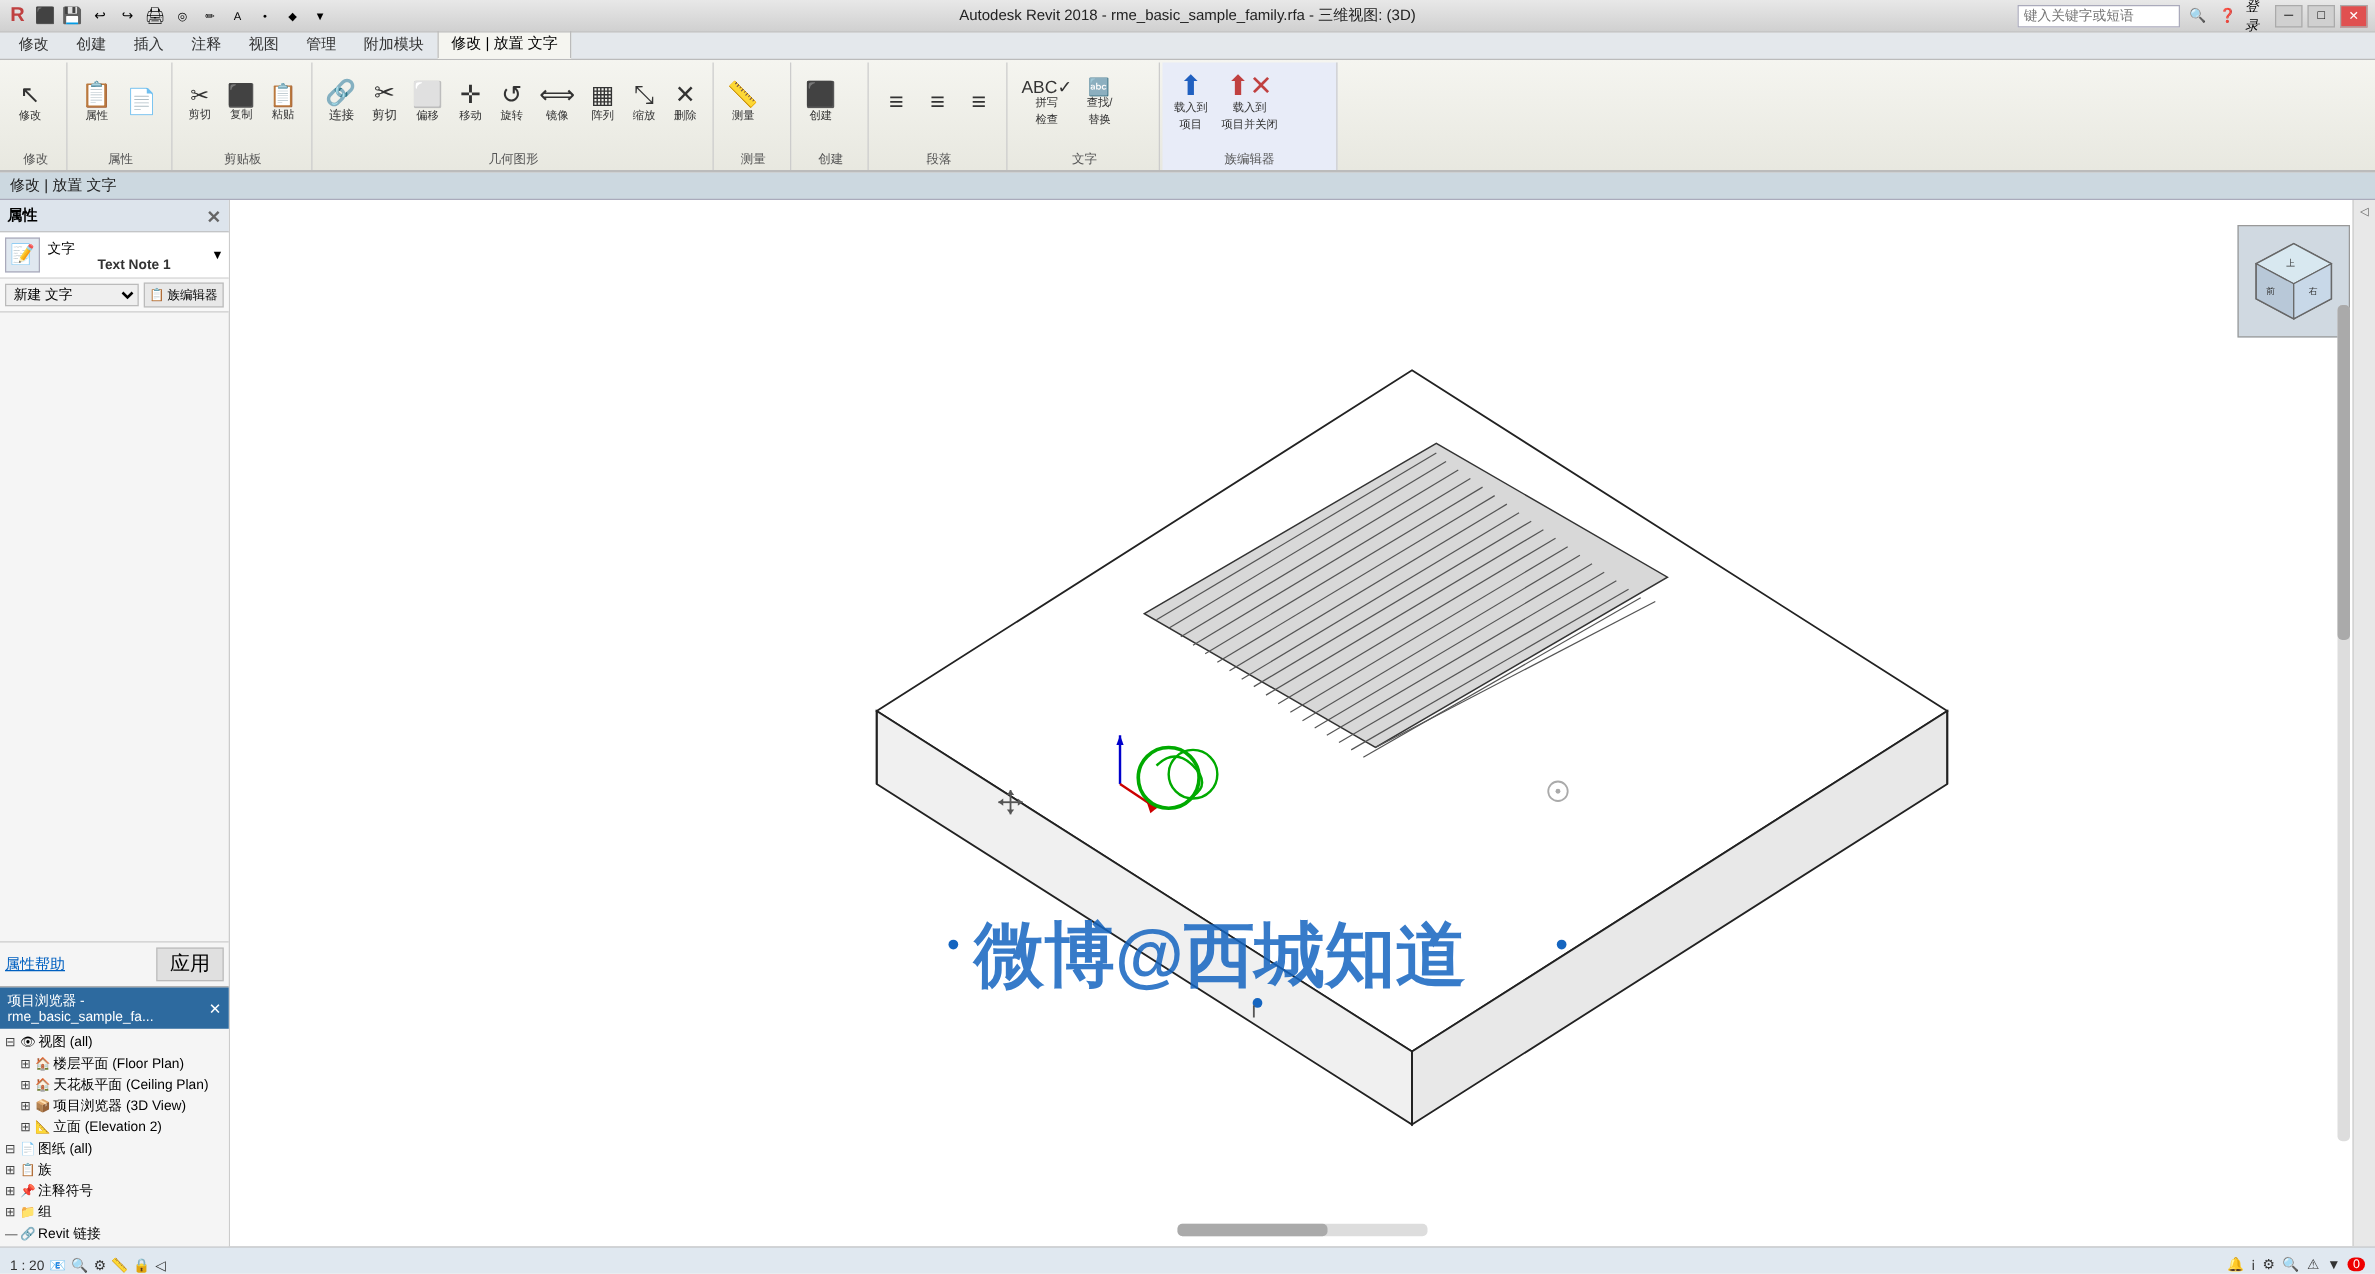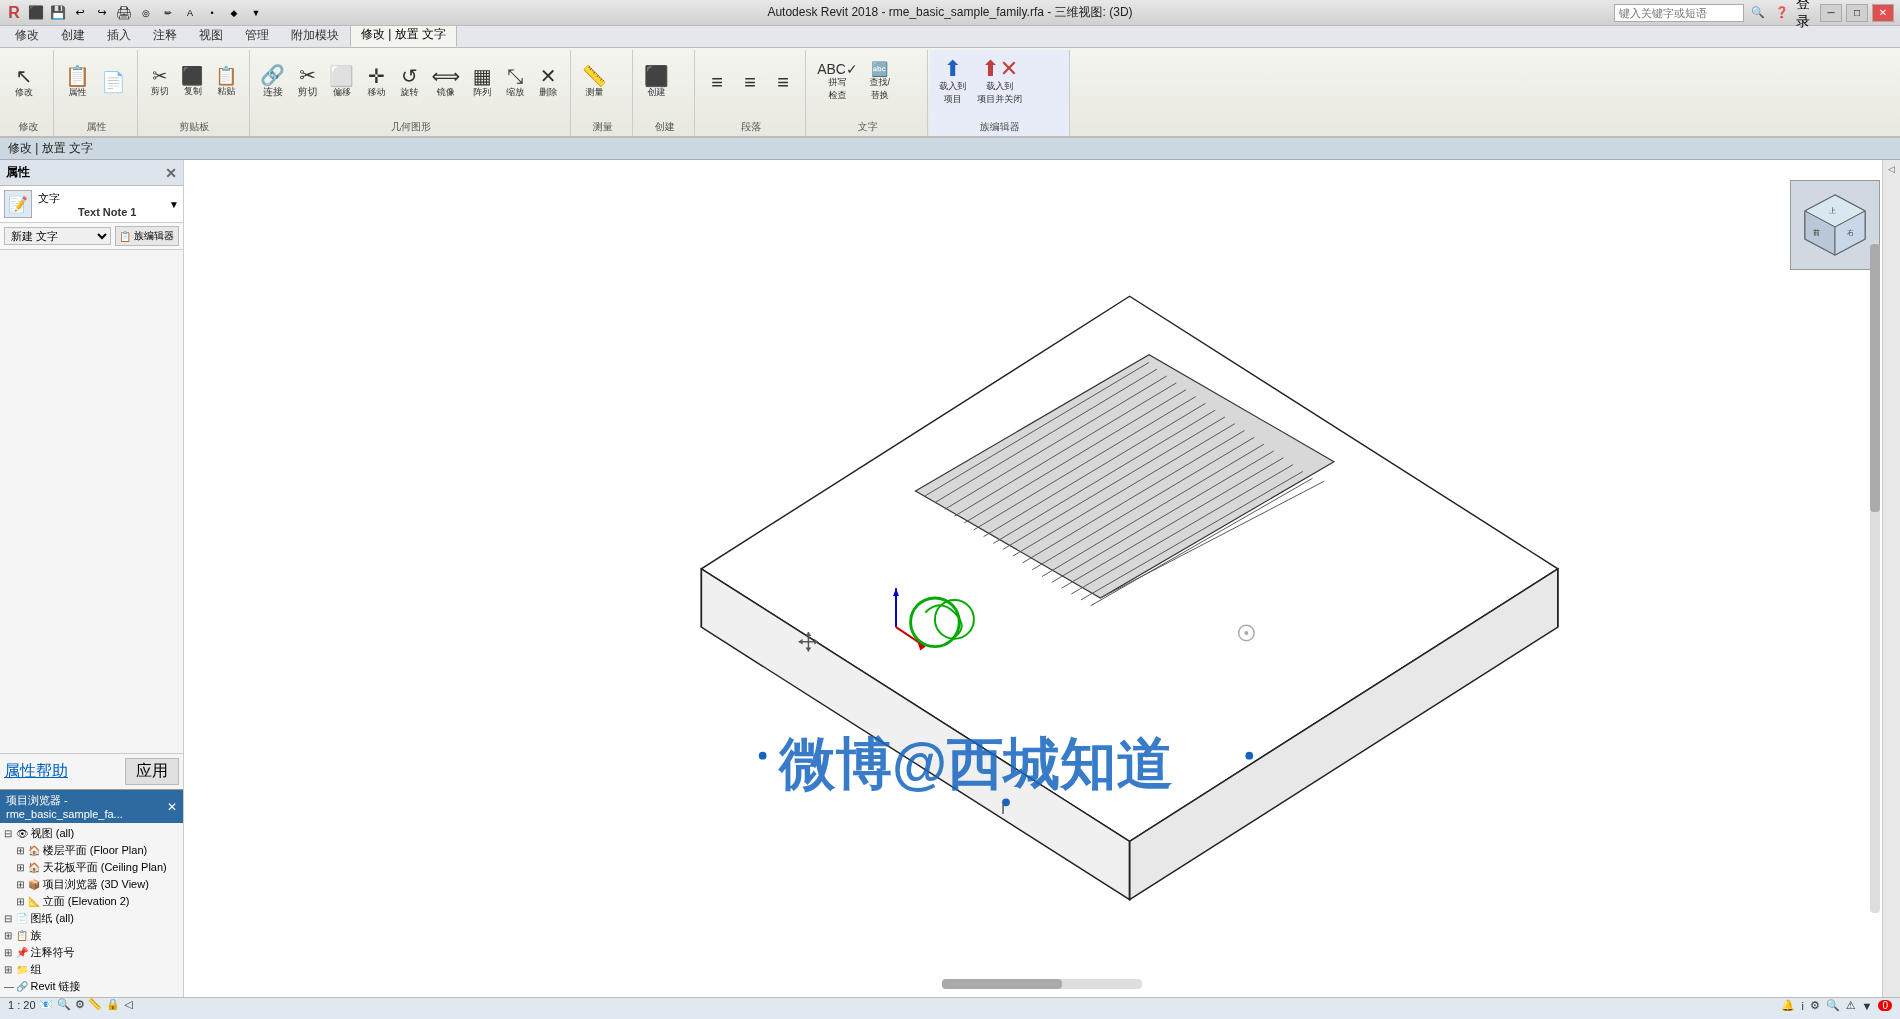--- a/index.html
+++ b/index.html
@@ -84,21 +84,21 @@
     .type-dropdown { font-size: 10px; cursor: pointer; }
     #new-type-row {
       display: flex; align-items: center; padding: 3px 4px; gap: 4px;
       border-bottom: 1px solid #ccc; background: #f8f8f8;
     }
     .new-type-select { font-size: 11px; border: 1px solid #bbb; padding: 1px 2px; flex: 1; }
     .edit-type-btn { font-size: 10px; padding: 2px 4px; border: 1px solid #bbb; background: #e8e8e8; cursor: pointer; display: flex; align-items: center; gap: 2px; }
 
     #props-content { flex: 1; overflow: auto; }
     #props-footer { padding: 4px; border-top: 1px solid #ccc; display: flex; justify-content: space-between; align-items: center; }
-    .props-help { color: #0060c0; font-size: 16px; cursor: pointer; text-decoration: underline; }
+    .props-help { color: #0060c0; font-size: 12px; cursor: pointer; text-decoration: underline; }
     .apply-btn { padding: 2px 10px; border: 1px solid #bbb; background: #e0e0e0; cursor: pointer; font-size: 16px; }
 
     
     #project-browser {
       background: #f5f5f5; border-top: 1px solid #999;
     }
     #browser-header {
       background: #2d6a9f; color: white; padding: 3px 6px; font-size: 11px;
       display: flex; justify-content: space-between; align-items: center;
     }
@@ -119,21 +119,21 @@
       background: rgba(200,210,220,0.8); border: 1px solid #aab;
       display: flex; align-items: center; justify-content: center;
     }
 
     
     #drawing-svg { width: 100%; height: 100%; }
 
     
     #status-bar {
       height: 22px; background: #e0e8f0; border-top: 1px solid #bbb;
-      display: flex; align-items: flex-start; justify-content: space-between;
+      display: flex; align-items: flex-end; justify-content: space-between;
       padding: 0 8px; font-size: 11px; color: #333;
     }
     #status-left { display: flex; align-items: center; gap: 4px; }
     #status-right { display: flex; align-items: center; gap: 6px; }
   </style>
 </head>
 <body>
 
 <div id="titlebar">
   <div id="titlebar-left">
@@ -148,21 +148,21 @@
     <div class="qa-icon" style="font-size:9px;">A</div>
     <div class="qa-icon" style="font-size:9px;">•</div>
     <div class="qa-icon" style="font-size:9px;">◆</div>
     <div class="qa-icon" style="font-size:9px;">▼</div>
   </div>
   <div id="titlebar-center">Autodesk Revit 2018 - rme_basic_sample_family.rfa - 三维视图: (3D)</div>
   <div id="titlebar-right">
     <input type="text" style="width: 130px; height: 18px; font-size: 11px; border: 1px solid rgb(170, 170, 187); padding: 0px 4px; margin-left: 44px;" placeholder="键入关键字或短语">
     <div class="qa-icon" style="font-size:11px;">🔍</div>
     <div class="qa-icon" style="font-size:11px;">❓</div>
-    <div class="qa-icon" style="font-size:14px;">登录</div>
+    <div class="qa-icon" style="font-size:11px;font-style:italic;">登录</div>
     <div class="title-btn">─</div>
     <div class="title-btn">□</div>
     <div class="title-btn close">✕</div>
   </div>
 </div>
 
 <div id="ribbon-tabs">
   <div class="ribbon-tab">修改</div>
   <div class="ribbon-tab">创建</div>
   <div class="ribbon-tab">插入</div>

